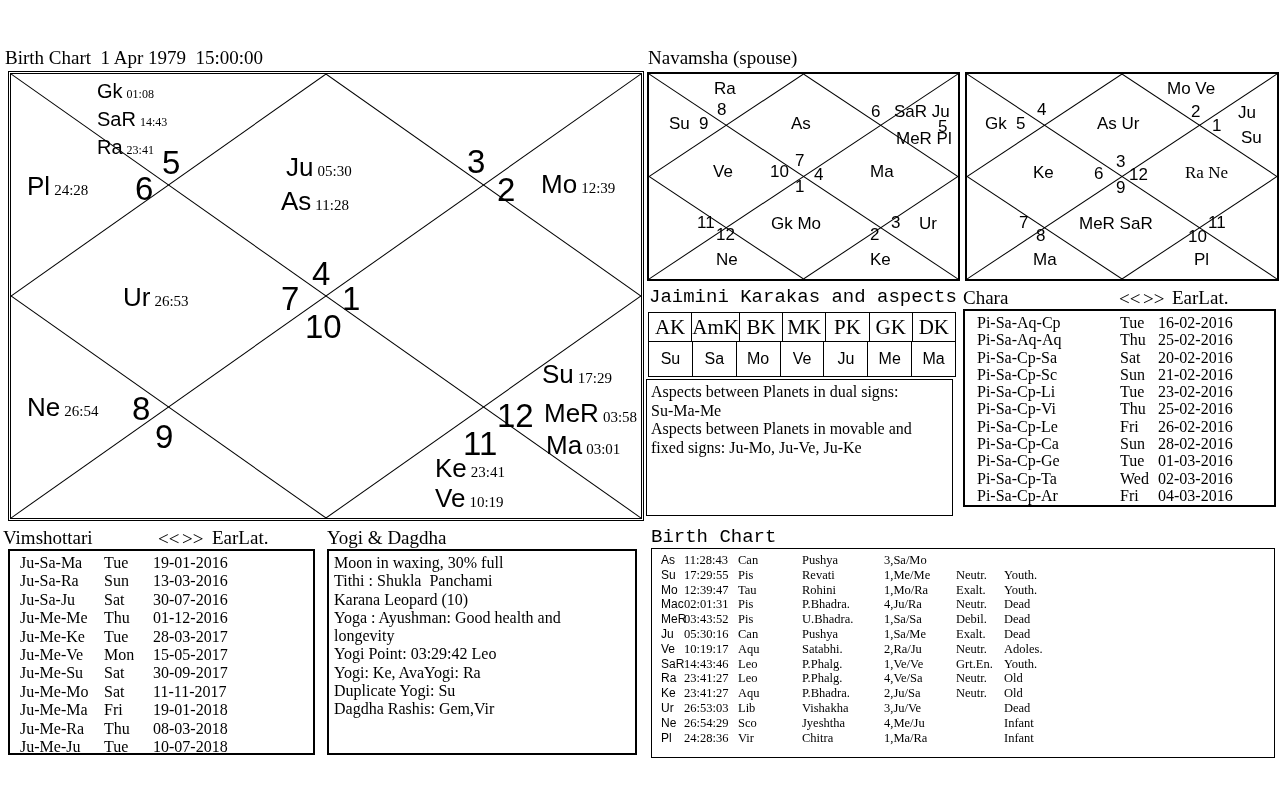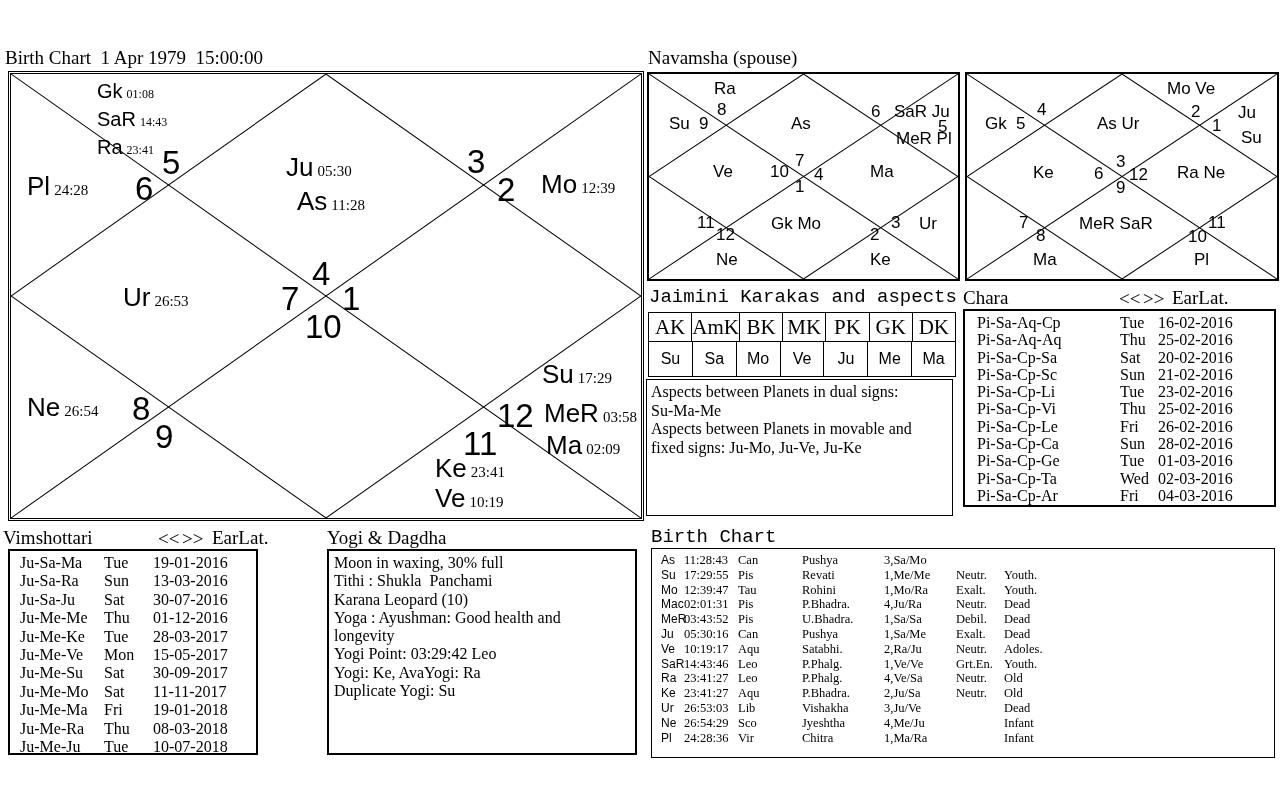--- a/index.html
+++ b/index.html
@@ -25,21 +25,21 @@
   .k-cell{flex:1;display:flex;align-items:center;justify-content:center;}
   .k-cell + .k-cell{border-left:1px solid #000;}
   .k-h{font-size:21px;}
   .k-v{font-family:"Liberation Sans",sans-serif;font-size:16px;}
   .aspects-box{position:absolute;left:646px;top:379px;width:307px;height:137px;border:1px solid #000;
                box-sizing:border-box;padding:3px 4px;font-size:16px;}
   .aspects-box div{line-height:18.5px;white-space:nowrap;}
   .listbox{position:absolute;border:2px solid #000;box-sizing:border-box;}
   .row{position:relative;}
   .row span{position:absolute;top:0;white-space:nowrap;}
-  .vim-box{left:8px;top:549px;width:250px;height:206px;padding-top:3px;}
+  .vim-box{left:8px;top:549px;width:307px;height:206px;padding-top:3px;}
   .vim-box .row{height:18.4px;line-height:18.4px;font-size:16px;}
   .vim-box .c1{left:10px;}.vim-box .c2{left:94px;}.vim-box .c3{left:143px;}
   .cha-box{left:963px;top:309px;width:313px;height:198px;padding-top:3px;}
   .cha-box .row{height:17.3px;line-height:17.3px;font-size:16px;}
   .cha-box .c1{left:12px;}.cha-box .c2{left:155px;}.cha-box .c3{left:193px;}
   .yogi-box{position:absolute;left:327px;top:549px;width:310px;height:206px;border:2px solid #000;
             box-sizing:border-box;padding:3px 5px;font-size:16px;}
   .yogi-box div{line-height:18.3px;white-space:pre;}
   .birth-box{left:651px;top:548px;width:624px;height:210px;border:1px solid #000;padding-top:4px;}
   .birth-box .row{height:14.8px;line-height:14.8px;font-size:12.5px;}
@@ -63,37 +63,37 @@
       <line x1="312" y1="438" x2="624" y2="219" stroke="#000" stroke-width="1"></line>
       <line x1="624" y1="219" x2="312" y2="0" stroke="#000" stroke-width="1"></line>
     </svg>
     <span class="planet small" style="left:86px;top:7px;"><span class="pl">Gk</span><span class="pv">01:08</span></span>
     <span class="planet small" style="left:86px;top:35px;"><span class="pl">SaR</span><span class="pv">14:43</span></span>
     <span class="planet small" style="left:86px;top:63px;"><span class="pl">Ra</span><span class="pv">23:41</span></span>
     <span class="hnum" style="left:151px;top:72px;">5</span>
     <span class="hnum" style="left:124px;top:98px;">6</span>
     <span class="planet" style="left:16px;top:99px;"><span class="pl">Pl</span><span class="pv">24:28</span></span>
     <span class="planet" style="left:275px;top:80px;"><span class="pl">Ju</span><span class="pv">05:30</span></span>
-    <span class="planet" style="left:286px;top:114px;"><span class="pl">As</span><span class="pv">11:28</span></span>
+    <span class="planet" style="left:270px;top:114px;"><span class="pl">As</span><span class="pv">11:28</span></span>
     <span class="hnum" style="left:456px;top:71px;">3</span>
     <span class="hnum" style="left:486px;top:99px;">2</span>
     <span class="planet" style="left:530px;top:97px;"><span class="pl">Mo</span><span class="pv">12:39</span></span>
     <span class="hnum" style="left:301px;top:183px;">4</span>
     <span class="hnum" style="left:270px;top:208px;">7</span>
     <span class="hnum" style="left:331px;top:208px;">1</span>
     <span class="hnum" style="left:294px;top:236px;">10</span>
     <span class="planet" style="left:112px;top:210px;"><span class="pl">Ur</span><span class="pv">26:53</span></span>
     <span class="planet" style="left:16px;top:320px;"><span class="pl">Ne</span><span class="pv">26:54</span></span>
     <span class="hnum" style="left:121px;top:318px;">8</span>
     <span class="hnum" style="left:144px;top:346px;">9</span>
     <span class="hnum" style="left:486px;top:325px;">12</span>
     <span class="hnum" style="left:452px;top:353px;">11</span>
     <span class="planet" style="left:531px;top:287px;"><span class="pl">Su</span><span class="pv">17:29</span></span>
     <span class="planet" style="left:533px;top:326px;"><span class="pl">MeR</span><span class="pv">03:58</span></span>
-    <span class="planet" style="left:535px;top:358px;"><span class="pl">Ma</span><span class="pv">02:09</span></span>
+    <span class="planet" style="left:535px;top:358px;"><span class="pl">Ma</span><span class="pv">03:01</span></span>
     <span class="planet" style="left:424px;top:381px;"><span class="pl">Ke</span><span class="pv">23:41</span></span>
     <span class="planet" style="left:424px;top:411px;"><span class="pl">Ve</span><span class="pv">10:19</span></span>
   </div>
 
   <div class="ptitle" style="left:648px;top:47px;">Navamsha (spouse)</div>
   <div class="chartbox varga-box" style="left:647px;top:72px;width:309px;height:205px;">
     <svg class="lines" viewBox="0 0 305 201" preserveAspectRatio="none">
       <line x1="0" y1="0" x2="305" y2="201" stroke="#000" stroke-width="1"></line>
       <line x1="305" y1="0" x2="0" y2="201" stroke="#000" stroke-width="1"></line>
       <line x1="152.5" y1="0" x2="0" y2="100.5" stroke="#000" stroke-width="1"></line>
@@ -142,21 +142,21 @@
     <span class="vlabel" style="left:130px;top:41px;">As Ur</span>
     <span class="vlabel" style="left:224px;top:29px;">2</span>
     <span class="vlabel" style="left:245px;top:43px;">1</span>
     <span class="vlabel" style="left:271px;top:30px;">Ju</span>
     <span class="vlabel" style="left:274px;top:55px;">Su</span>
     <span class="vlabel" style="left:66px;top:90px;">Ke</span>
     <span class="vlabel" style="left:127px;top:91px;">6</span>
     <span class="vlabel" style="left:149px;top:79px;">3</span>
     <span class="vlabel" style="left:162px;top:92px;">12</span>
     <span class="vlabel" style="left:149px;top:105px;">9</span>
-    <span class="vlabel" style="left:210px;top:90px;">Ra Ne</span>
+    <span class="vlabel" style="left:218px;top:90px;font-family:Liberation Serif, serif;">Ra Ne</span>
     <span class="vlabel" style="left:52px;top:140px;">7</span>
     <span class="vlabel" style="left:69px;top:153px;">8</span>
     <span class="vlabel" style="left:112px;top:141px;">MeR SaR</span>
     <span class="vlabel" style="left:221px;top:154px;">10</span>
     <span class="vlabel" style="left:241px;top:140px;">11</span>
     <span class="vlabel" style="left:66px;top:177px;">Ma</span>
     <span class="vlabel" style="left:227px;top:177px;">Pl</span>
   </div>
 
   <div class="ptitle" style="left:649px;top:287px;font-family:Liberation Mono, monospace;">Jaimini Karakas and aspects</div>
@@ -340,20 +340,21 @@
   <div class="yogi-box">
 
   <div>Moon in waxing, 30% full</div>
       <div>Tithi : Shukla  Panchami</div>
       <div>Karana Leopard (10)</div>
       <div>Yoga : Ayushman: Good health and</div>
       <div>longevity</div>
       <div>Yogi Point: 03:29:42 Leo</div>
       <div>Yogi: Ke, AvaYogi: Ra</div>
       <div>Duplicate Yogi: Su</div>
+      <div>Dagdha Rashis: Gem,Vir</div>
     </div>
 
   <div class="hdrpart" style="left:651px;top:527px;font-family:Liberation Mono, monospace;">Birth Chart</div>
   <div class="listbox birth-box">
 
       <div class="row">
         <span class="bp">As</span>
         <span class="bl">11:28:43</span>
         <span class="bs">Can</span>
         <span class="bn">Pushya</span>

